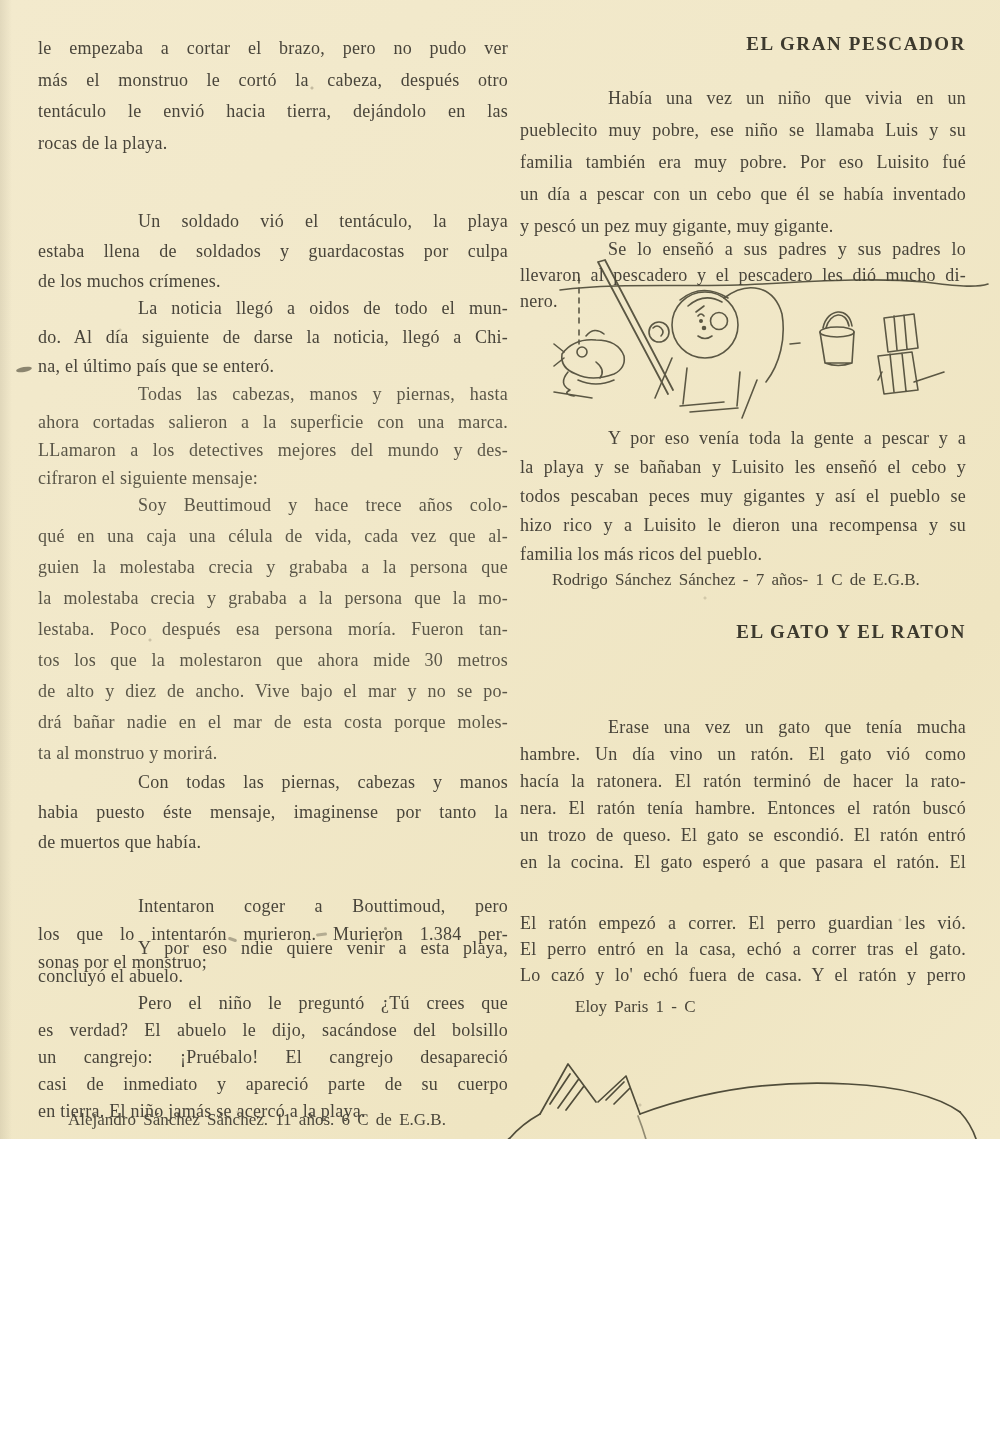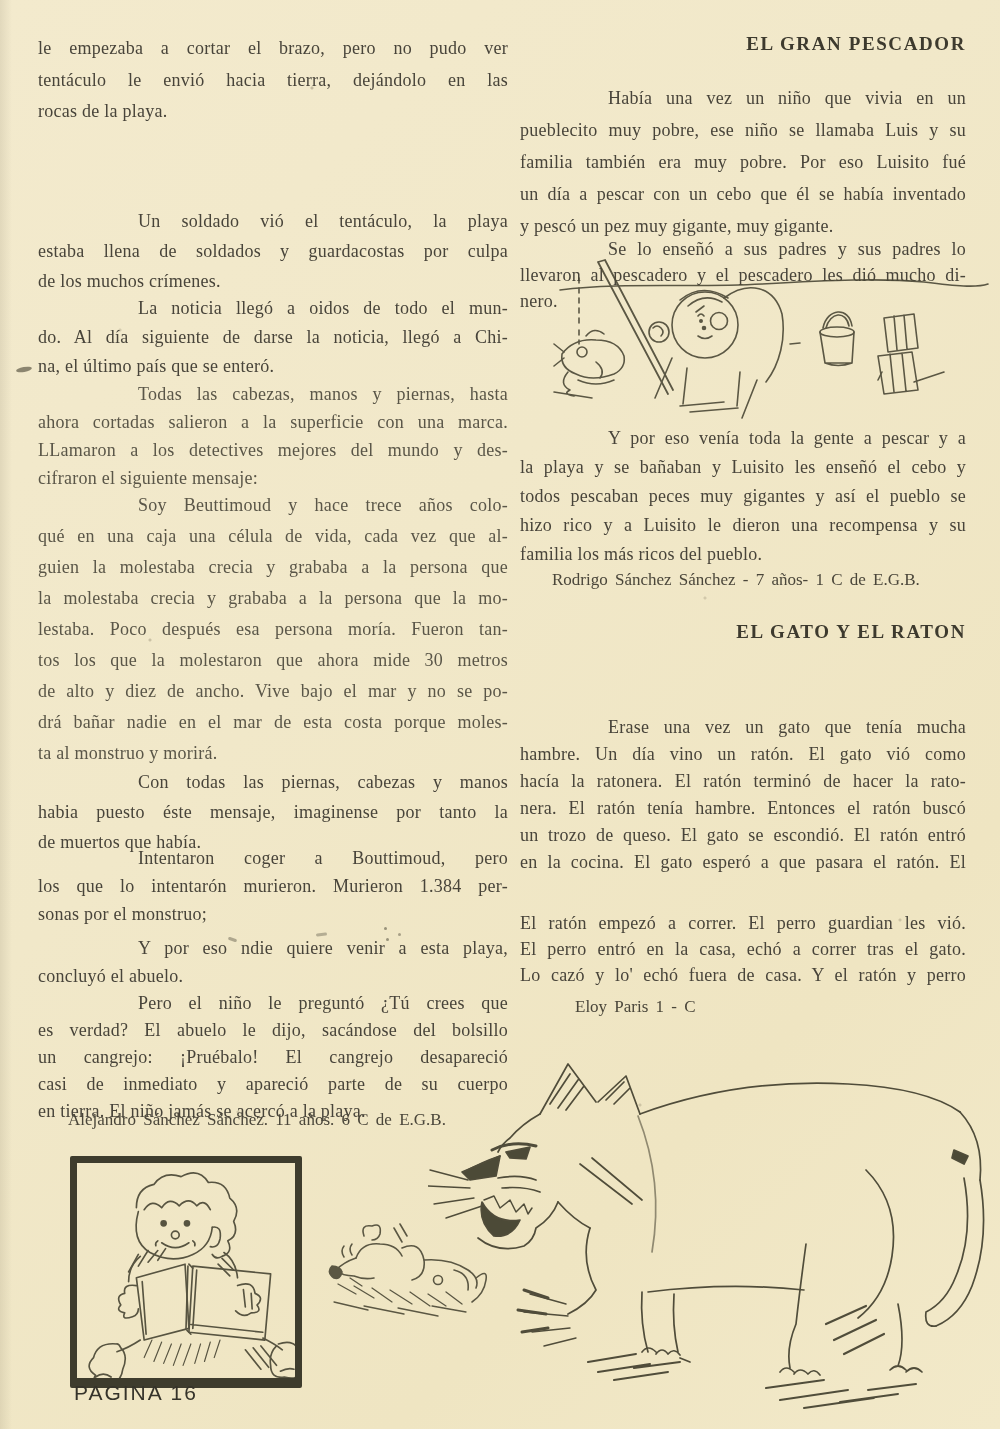--- a/index.html
+++ b/index.html
@@ -1,17 +1,17 @@
 <!DOCTYPE html>
 <html><head>
 <meta charset="utf-8">
 <style>
   html,body{margin:0;padding:0;}
   body{width:1000px;height:1429px;font-family:"Liberation Serif",serif;}
-  .page{position:relative;width:1000px;height:1429px;overflow:hidden;
+  .page{position:relative;width:1000px;height:1139px;overflow:hidden;
     background:
       radial-gradient(circle at 312px 88px, rgba(90,80,60,.30) 0 1px, transparent 2px),
       radial-gradient(circle at 150px 640px, rgba(90,80,60,.25) 0 1px, transparent 2px),
       radial-gradient(circle at 860px 760px, rgba(90,80,60,.25) 0 1px, transparent 2px),
       radial-gradient(circle at 640px 1105px, rgba(90,80,60,.22) 0 1px, transparent 2px),
       radial-gradient(circle at 900px 920px, rgba(90,80,60,.22) 0 1px, transparent 2px),
       radial-gradient(circle at 238px 1112px, rgba(90,80,60,.22) 0 1px, transparent 2px),
       radial-gradient(circle at 705px 598px, rgba(90,80,60,.20) 0 1px, transparent 2px),
       radial-gradient(circle at 120px 330px, rgba(90,80,60,.20) 0 1px, transparent 2px),
       linear-gradient(135deg,#f3eacd 0%,#f1e8c9 40%,#efe5c2 75%,#f2e9c9 100%);
@@ -42,20 +42,21 @@
   .mark{position:absolute;background:#6b6554;border-radius:2px;}
 </style>
 </head>
 <body>
 
 <div class="page">
 
   <div class="col lc">
     <div class="para" style="top:33px;line-height:31.5px">
         <div class="line first">le empezaba a cortar el brazo, pero no pudo ver</div>
+        <div class="line">más el monstruo le cortó la cabeza, después otro</div>
         <div class="line">tentáculo le envió hacia tierra, dejándolo en las</div>
         <div class="line last">rocas de la playa.</div>
       </div>
     <div class="para ind" style="top:170px;line-height:30px">
         <div class="line first">Un soldado vió el tentáculo, la playa</div>
         <div class="line">estaba llena de soldados y guardacostas por culpa</div>
         <div class="line last">de los muchos crímenes.</div>
       </div>
     <div class="para ind" style="top:258px;line-height:29px">
         <div class="line first">La noticia llegó a oidos de todo el mun-</div>
@@ -77,21 +78,21 @@
         <div class="line">tos los que la molestaron que ahora mide 30 metros</div>
         <div class="line">de alto y diez de ancho. Vive bajo el mar y no se po-</div>
         <div class="line">drá bañar nadie en el mar de esta costa porque moles-</div>
         <div class="line last">ta al monstruo y morirá.</div>
       </div>
     <div class="para ind" style="top:731px;line-height:30px">
         <div class="line first">Con todas las piernas, cabezas y manos</div>
         <div class="line">habia puesto éste mensaje, imaginense por tanto la</div>
         <div class="line last">de muertos que había.</div>
       </div>
-    <div class="para ind" style="top:808px;line-height:28px">
+    <div class="para ind" style="top:856px;line-height:28px">
         <div class="line first">Intentaron coger a Bouttimoud, pero</div>
         <div class="line">los que lo intentarón murieron. Murieron 1.384 per-</div>
         <div class="line last">sonas por el monstruo;</div>
       </div>
     <div class="para ind" style="top:898px;line-height:28px">
         <div class="line first">Y por eso ndie quiere venir a esta playa,</div>
         <div class="line last">concluyó el abuelo.</div>
       </div>
     <div class="para ind" style="top:954px;line-height:27px">
         <div class="line first">Pero el niño le preguntó ¿Tú crees que</div>

